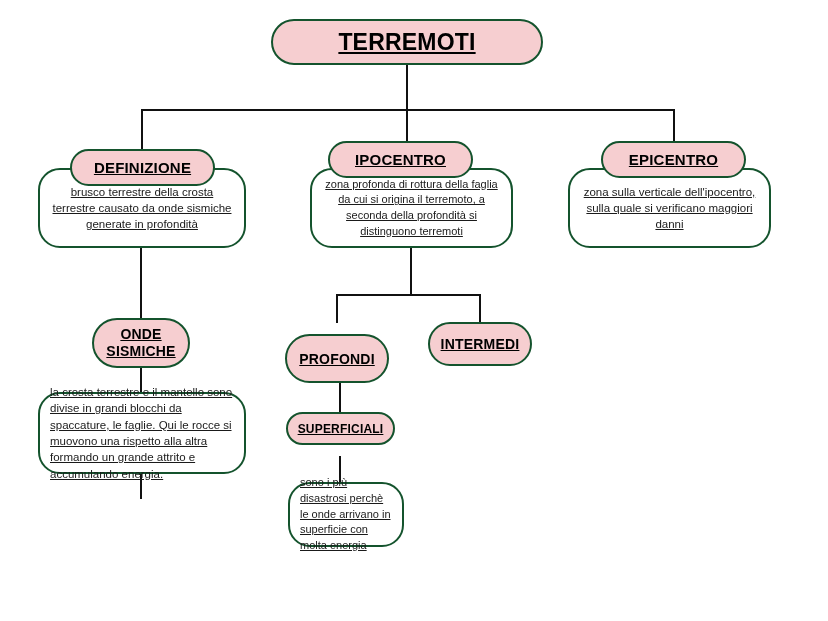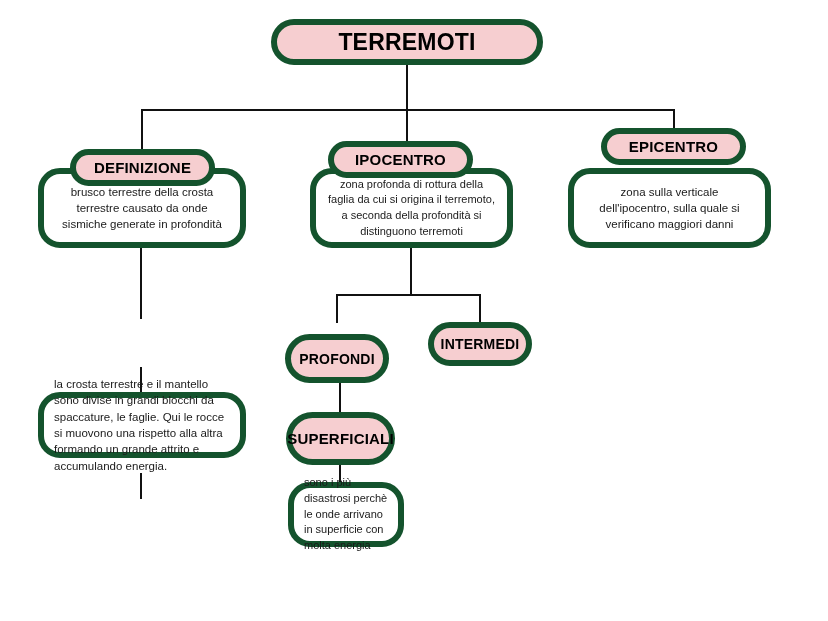--- a/index.html
+++ b/index.html
@@ -26,22 +26,23 @@
     width: 828px;
     height: 621px;
     pointer-events: none;
   }
   .node {
     position: absolute;
     box-sizing: border-box;
     display: flex;
     align-items: center;
     justify-content: center;
-    border: 6px solid #14532d;
+    border: 2px solid #14532d;
     text-align: center;
+    text-decoration: underline;
   }
   .pill {
     background: #f6ced0;
     border-radius: 999px;
     font-weight: bold;
     color: #000000;
     letter-spacing: 0.2px;
     z-index: 3;
   }
   .pill.two-line {
@@ -60,30 +61,30 @@
     text-align: left;
   }
   .detail .txt {
     display: block;
     width: 100%;
   }
   
   #n-terremoti  { left: 271px; top: 19px;  width: 272px; height: 46px; font-size: 23px; }
   #n-definizione{ left: 70px;  top: 141px; width: 145px; height: 37px; font-size: 15px; margin-top: 8px; }
   #n-ipocentro  { left: 328px; top: 141px; width: 145px; height: 37px; font-size: 15px; }
-  #n-epicentro  { left: 601px; top: 128px; width: 145px; height: 37px; font-size: 15px; }
+  #n-epicentro  { left: 601px; top: 141px; width: 145px; height: 37px; font-size: 15px; }
   #d-definizione{ left: 38px;  top: 168px; width: 208px; height: 80px; font-size: 11.5px; }
   #d-ipocentro  { left: 310px; top: 168px; width: 203px; height: 80px; font-size: 11px; }
   #d-epicentro  { left: 568px; top: 168px; width: 203px; height: 80px; font-size: 11.5px; }
   #n-onde       { left: 92px;  top: 318px; width: 98px;  height: 50px; font-size: 14px; }
-  #d-onde       { left: 38px;  top: 392px; width: 208px; height: 66px; font-size: 11.5px; }
+  #d-onde       { left: 38px;  top: 392px; width: 208px; height: 82px; font-size: 11.5px; }
   #d-energia    { left: 38px;  top: 498px; width: 212px; height: 77px; font-size: 11.5px; }
   #n-profondi   { left: 285px; top: 322px; width: 104px; height: 49px; font-size: 14px; margin-top: 12px; }
   #n-intermedi  { left: 428px; top: 322px; width: 104px; height: 44px; font-size: 14px; }
-  #n-superficiali{left: 286px; top: 412px; width: 109px; height: 53px; font-size: 15px; }
+  #n-superficiali{left: 286px; top: 412px; width: 109px; height: 33px; font-size: 12px; }
   #d-superficiali{left: 288px; top: 482px; width: 116px; height: 65px; font-size: 11px; }
 </style>
 </head>
 <body>
 
 <div id="canvas">
 
   <svg id="connectors" viewBox="0 0 828 621" width="828" height="621" xmlns="http://www.w3.org/2000/svg">
     <g fill="none" stroke="#111111" stroke-width="2" stroke-linecap="square">
 
@@ -121,20 +122,26 @@
   <div class="node pill" id="n-ipocentro">IPOCENTRO</div>
   <div class="node detail" id="d-ipocentro">
     <span class="txt">zona profonda di rottura della faglia da cui si origina il terremoto, a seconda della profondità si distinguono terremoti</span>
   </div>
 
   <div class="node pill" id="n-epicentro">EPICENTRO</div>
   <div class="node detail" id="d-epicentro">
     <span class="txt">zona sulla verticale dell'ipocentro, sulla quale si verificano maggiori danni</span>
   </div>
 
+  <div class="node pill two-line" id="n-onde">
+    <span>
+      <span>ONDE</span><br>
+      <span>SISMICHE</span>
+    </span>
+  </div>
   <div class="node detail align-left" id="d-onde">
     <span class="txt">la crosta terrestre e il mantello sono divise in grandi blocchi da spaccature, le faglie. Qui le rocce si muovono una rispetto alla altra formando un grande attrito e accumulando energia.</span>
   </div>
 
   <div class="node pill" id="n-profondi">PROFONDI</div>
   <div class="node pill" id="n-intermedi">INTERMEDI</div>
   <div class="node pill" id="n-superficiali">SUPERFICIALI</div>
   <div class="node detail align-left" id="d-superficiali">
     <span class="txt">sono i più disastrosi perchè le onde arrivano in superficie con molta energia</span>
   </div>

